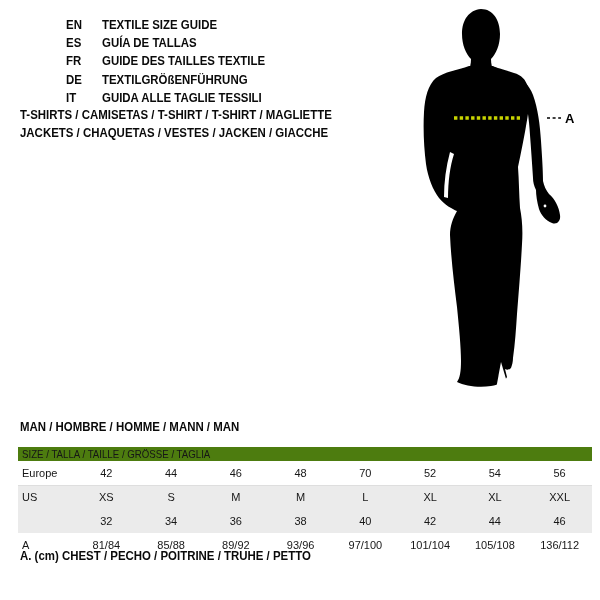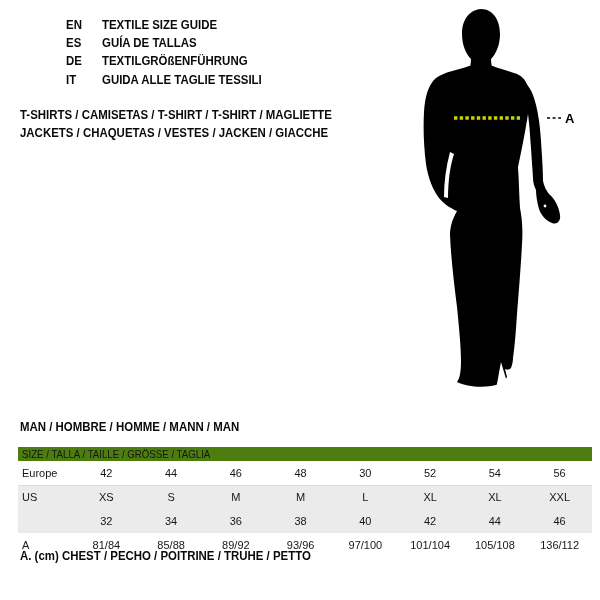--- a/index.html
+++ b/index.html
@@ -44,20 +44,24 @@
 <div class="abs lang-list">
   <div class="lang-row">
     <span class="lang-code"><span class="condense">EN</span></span>
     <span class="condense">TEXTILE SIZE GUIDE</span>
   </div>
   <div class="lang-row">
     <span class="lang-code"><span class="condense">ES</span></span>
     <span class="condense">GUÍA DE TALLAS</span>
   </div>
   <div class="lang-row">
+    <span class="lang-code"><span class="condense">FR</span></span>
+    <span class="condense">GUIDE DES TAILLES TEXTILE</span>
+  </div>
+  <div class="lang-row">
     <span class="lang-code"><span class="condense">DE</span></span>
     <span class="condense">TEXTILGRÖßENFÜHRUNG</span>
   </div>
   <div class="lang-row">
     <span class="lang-code"><span class="condense">IT</span></span>
     <span class="condense">GUIDA ALLE TAGLIE TESSILI</span>
   </div>
 </div>
 
 <div class="abs categories">
@@ -93,21 +97,21 @@
   <div class="t-header">
     <span class="condense">SIZE / TALLA / TAILLE / GRÖSSE / TAGLIA</span>
   </div>
 
   <div class="t-row">
     <span class="t-label">Europe</span>
     <span class="t-val">42</span>
     <span class="t-val">44</span>
     <span class="t-val">46</span>
     <span class="t-val">48</span>
-    <span class="t-val">30</span>
+    <span class="t-val">70</span>
     <span class="t-val">52</span>
     <span class="t-val">54</span>
     <span class="t-val">56</span>
   </div>
 
   <div class="t-row shaded band-top">
     <span class="t-label">US</span>
     <span class="t-val">XS</span>
     <span class="t-val">S</span>
     <span class="t-val">M</span>

